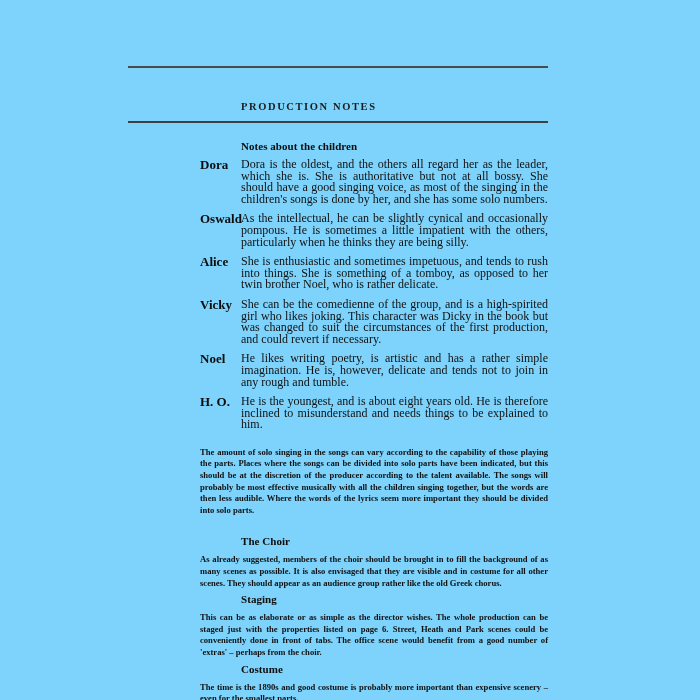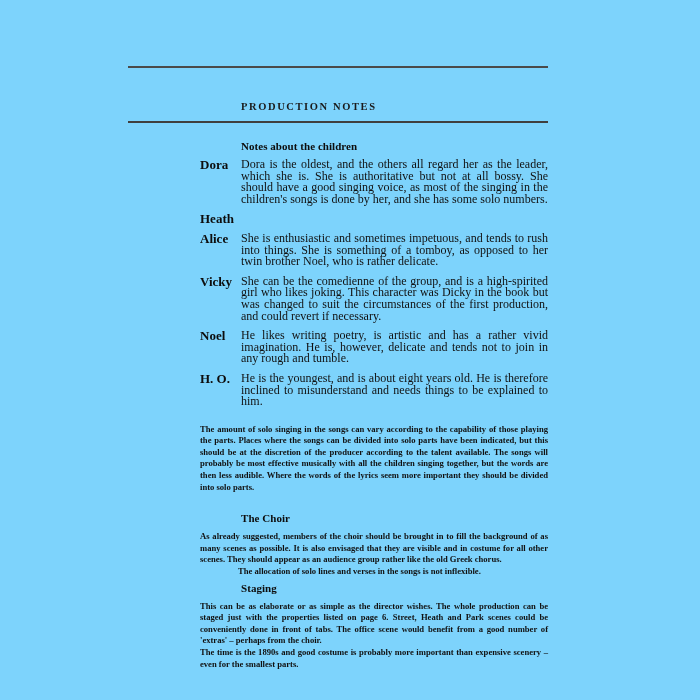--- a/index.html
+++ b/index.html
@@ -145,55 +145,56 @@
     <div class="subhead">Notes about the children</div>
 
     <div class="char-list">
 
       <div class="char-row">
         <div class="char-name">Dora</div>
         <div class="char-desc">Dora is the oldest, and the others all regard her as the leader, which she is. She is authoritative but not at all bossy. She should have a good singing voice, as most of the singing in the children's songs is done by her, and she has some solo numbers.</div>
       </div>
 
       <div class="char-row">
-        <div class="char-name">Heath</div>
+        <div class="char-name">Oswald</div>
+        <div class="char-desc">As the intellectual, he can be slightly cynical and occasionally pompous. He is sometimes a little impatient with the others, particularly when he thinks they are being silly.</div>
       </div>
 
       <div class="char-row">
         <div class="char-name">Alice</div>
         <div class="char-desc">She is enthusiastic and sometimes impetuous, and tends to rush into things. She is something of a tomboy, as opposed to her twin brother Noel, who is rather delicate.</div>
       </div>
 
       <div class="char-row">
         <div class="char-name">Vicky</div>
         <div class="char-desc">She can be the comedienne of the group, and is a high-spirited girl who likes joking. This character was Dicky in the book but was changed to suit the circumstances of the first production, and could revert if necessary.</div>
       </div>
 
       <div class="char-row">
         <div class="char-name">Noel</div>
-        <div class="char-desc">He likes writing poetry, is artistic and has a rather vivid imagination. He is, however, delicate and tends not to join in any rough and tumble.</div>
+        <div class="char-desc">He likes writing poetry, is artistic and has a rather simple imagination. He is, however, delicate and tends not to join in any rough and tumble.</div>
       </div>
 
       <div class="char-row">
         <div class="char-name">H. O.</div>
         <div class="char-desc">He is the youngest, and is about eight years old. He is therefore inclined to misunderstand and needs things to be explained to him.</div>
       </div>
 
     </div>
 
     <p class="para gap para-last-line-left">The amount of solo singing in the songs can vary according to the capability of those playing the parts. Places where the songs can be divided into solo parts have been indicated, but this should be at the discretion of the producer according to the talent available. The songs will probably be most effective musically with all the children singing together, but the words are then less audible. Where the words of the lyrics seem more important they should be divided into solo parts.</p>
 
     <div class="subhead choir">The Choir</div>
 
     <p class="para para-last-line-left">As already suggested, members of the choir should be brought in to fill the background of as many scenes as possible. It is also envisaged that they are visible and in costume for all other scenes. They should appear as an audience group rather like the old Greek chorus.</p>
 
-    <p class="para indent-first tight para-last-line-left">The allocation of solo lines and verses in the songs is not inflexible.</p>
 
     <div class="subhead spaced">Staging</div>
 
     <p class="para para-last-line-left">This can be as elaborate or as simple as the director wishes. The whole production can be staged just with the properties listed on page 6. Street, Heath and Park scenes could be conveniently done in front of tabs. The office scene would benefit from a good number of 'extras' – perhaps from the choir.</p>
 
+    <div class="subhead spaced">Costume</div>
 
     <p class="para para-last-line-left">The time is the 1890s and good costume is probably more important than expensive scenery – even for the smallest parts.</p>
 
   </div>
 
 </div>
 
 </body></html>

